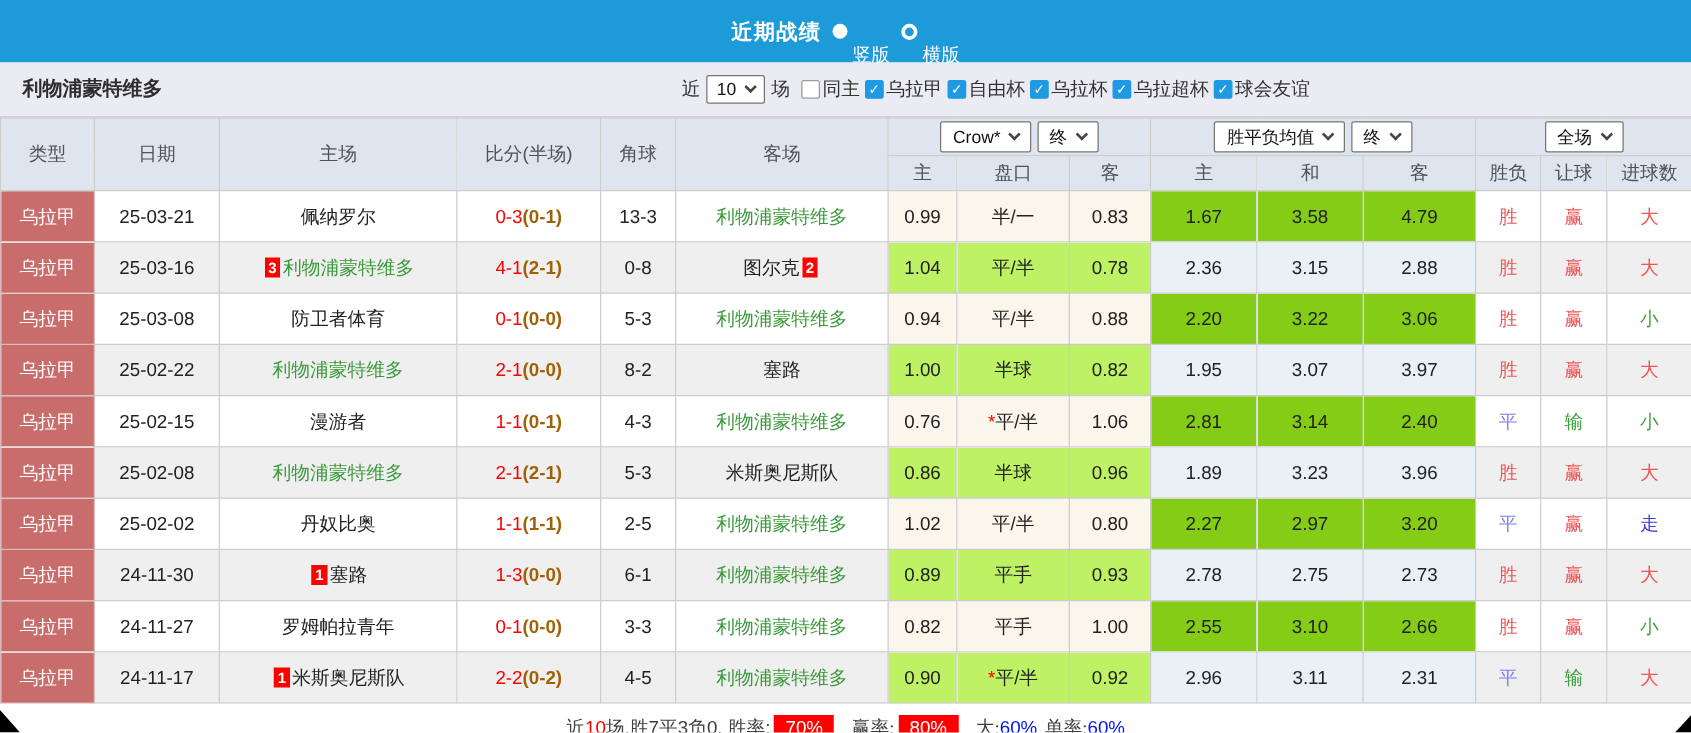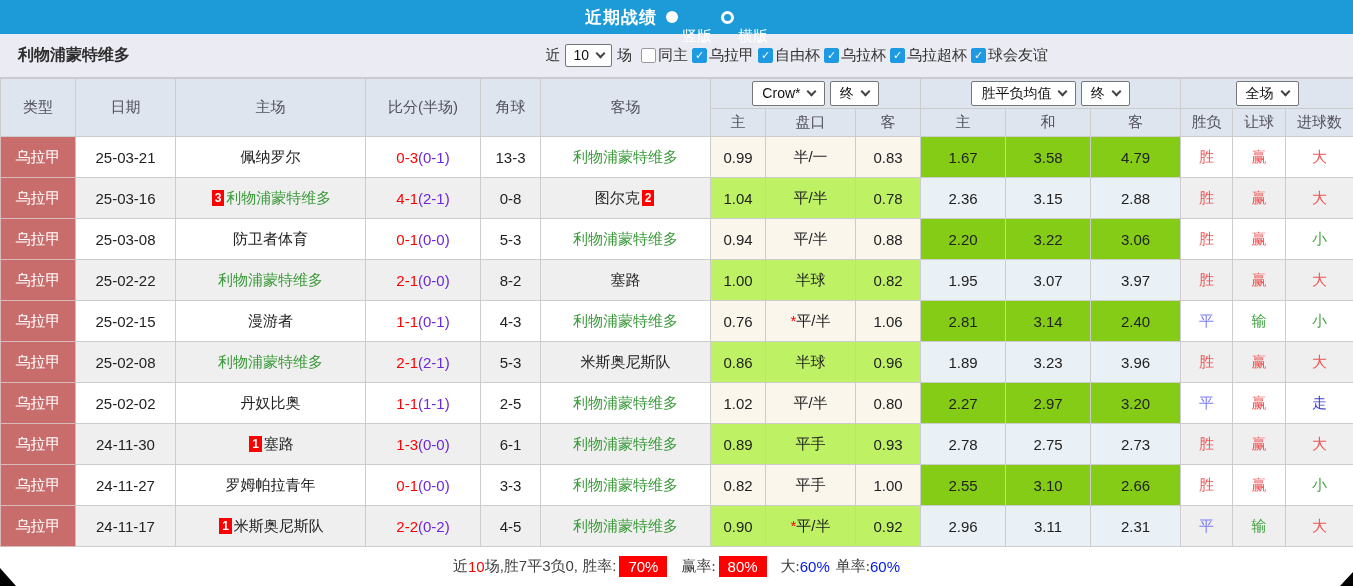--- a/index.html
+++ b/index.html
@@ -1,20 +1,20 @@
 <!DOCTYPE html>
 <html><head>
 <meta charset="utf-8">
 <style>
   * { margin:0; padding:0; box-sizing:border-box; }
   html,body { width:1353px; height:586px; overflow:hidden; background:#fff;
     font-family:"Liberation Sans","DejaVu Sans",sans-serif; position:relative; }
 
   
-  .titlebar { height:34px; background:#1d9ad8; display:flex; align-items:center;
+  .titlebar { height:50px; background:#1d9ad8; display:flex; align-items:center;
     justify-content:center; gap:9px; color:#fff; }
   .titlebar .title { font-size:17px; font-weight:bold; letter-spacing:1px; }
   .radio-filled { width:12px; height:12px; border-radius:50%; background:#fff; display:inline-block; }
   .radio-ring { width:13px; height:13px; border-radius:50%; border:3px solid #fff;
     display:inline-block; background:transparent; }
   .radio-label { font-size:15px;margin-top:39px; }
   .radio-group { display:flex; align-items:center; gap:4px; cursor:pointer; }
 
   
   .filterbar { height:44px; background:#ebebf3; border-bottom:1px solid #c9c9d2;
@@ -43,21 +43,21 @@
   tbody td { height:41px; color:#222; background:#fff; }
   td.league { background:#c96c6c; color:#fff; border-color:#d8baba; }
   td.asia  { background:#faf6ec; }
   td.euro  { background:#84cc16; }
   tr.alt td { background:#efefef; }
   tr.alt td.league { background:#c96c6c; }
   tr.alt td.asia { background:#bef264; }
   tr.alt td.euro { background:#e9f0f6; }
 
   .score { color:#ff0000; }
-  .half  { color:#6d28d9; }
+  .half  { color:#a16207;font-weight:bold; }
   .self  { color:#3a9a3a; }
   .badge { background:#ff0000; color:#fff; font-size:12px; font-weight:bold;
     display:inline-block; padding:0 3px; line-height:16px; margin:0 2px; vertical-align:1px; }
   .star { color:#ff0000; }
   .c-red    { color:#ee5555; }
   .c-green  { color:#3f9f3f; }
   .c-violet { color:#7d7df5; }
   .c-blue   { color:#3b3bd6; }
 
   

